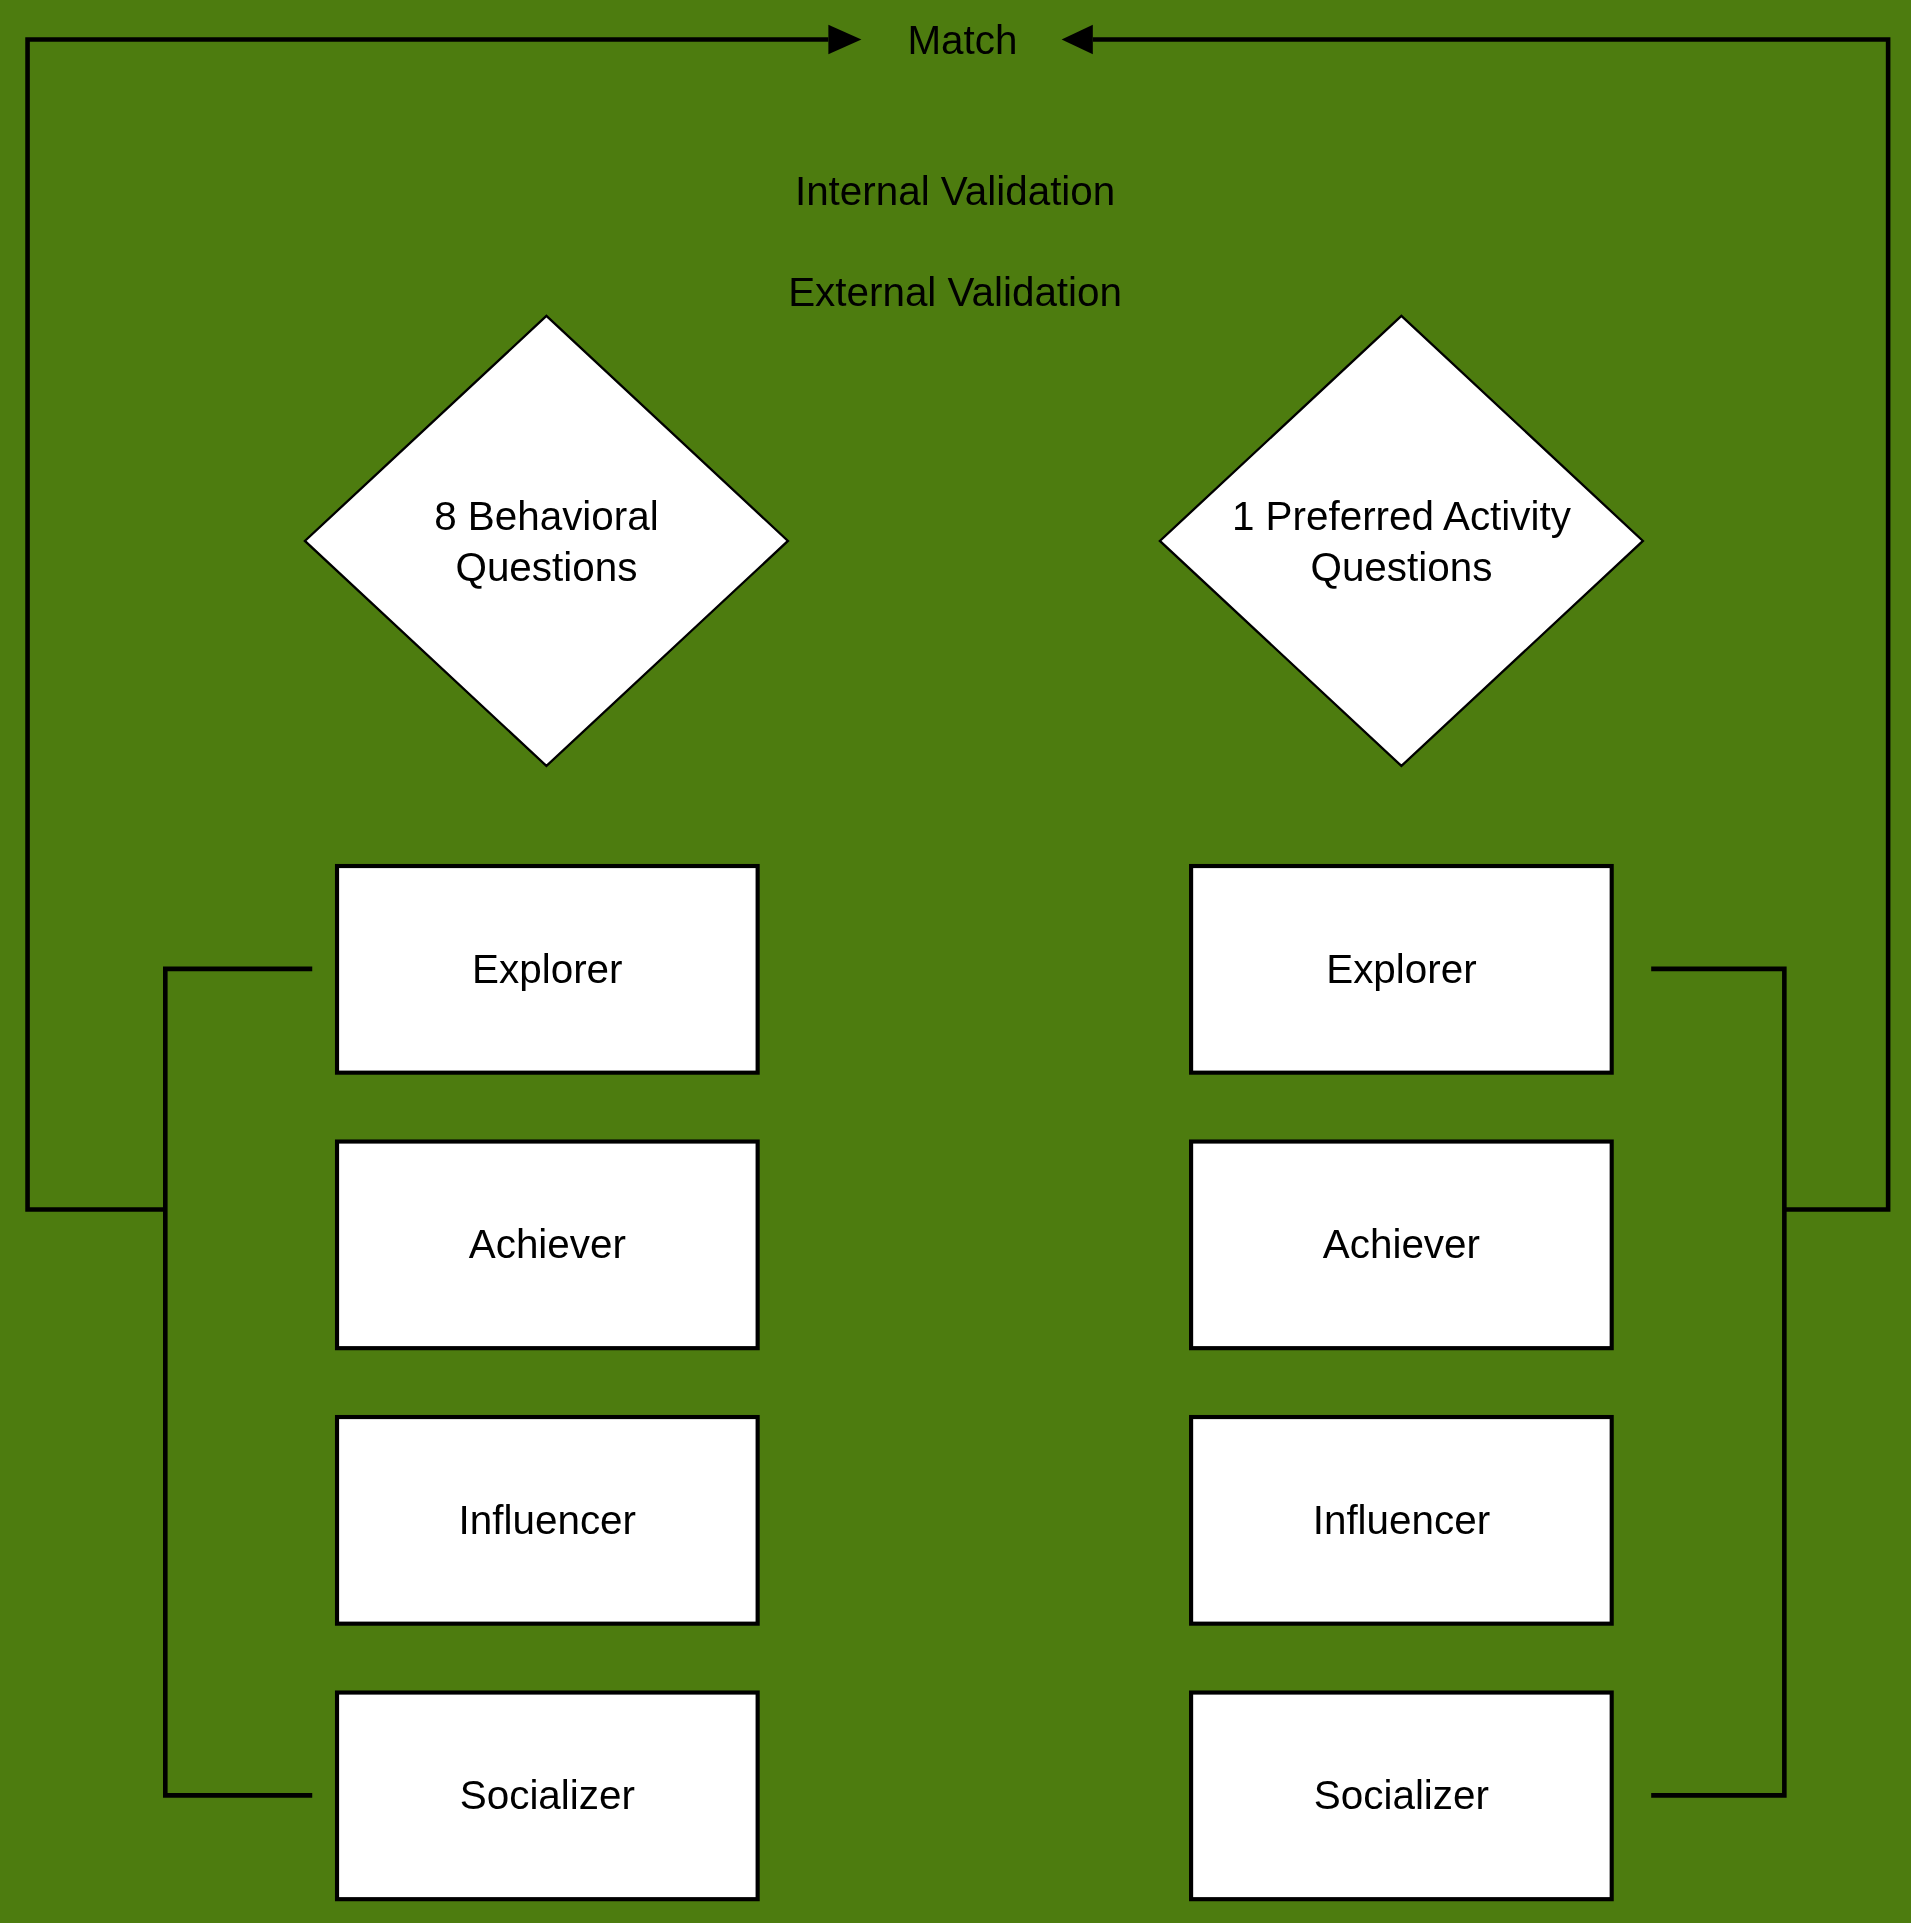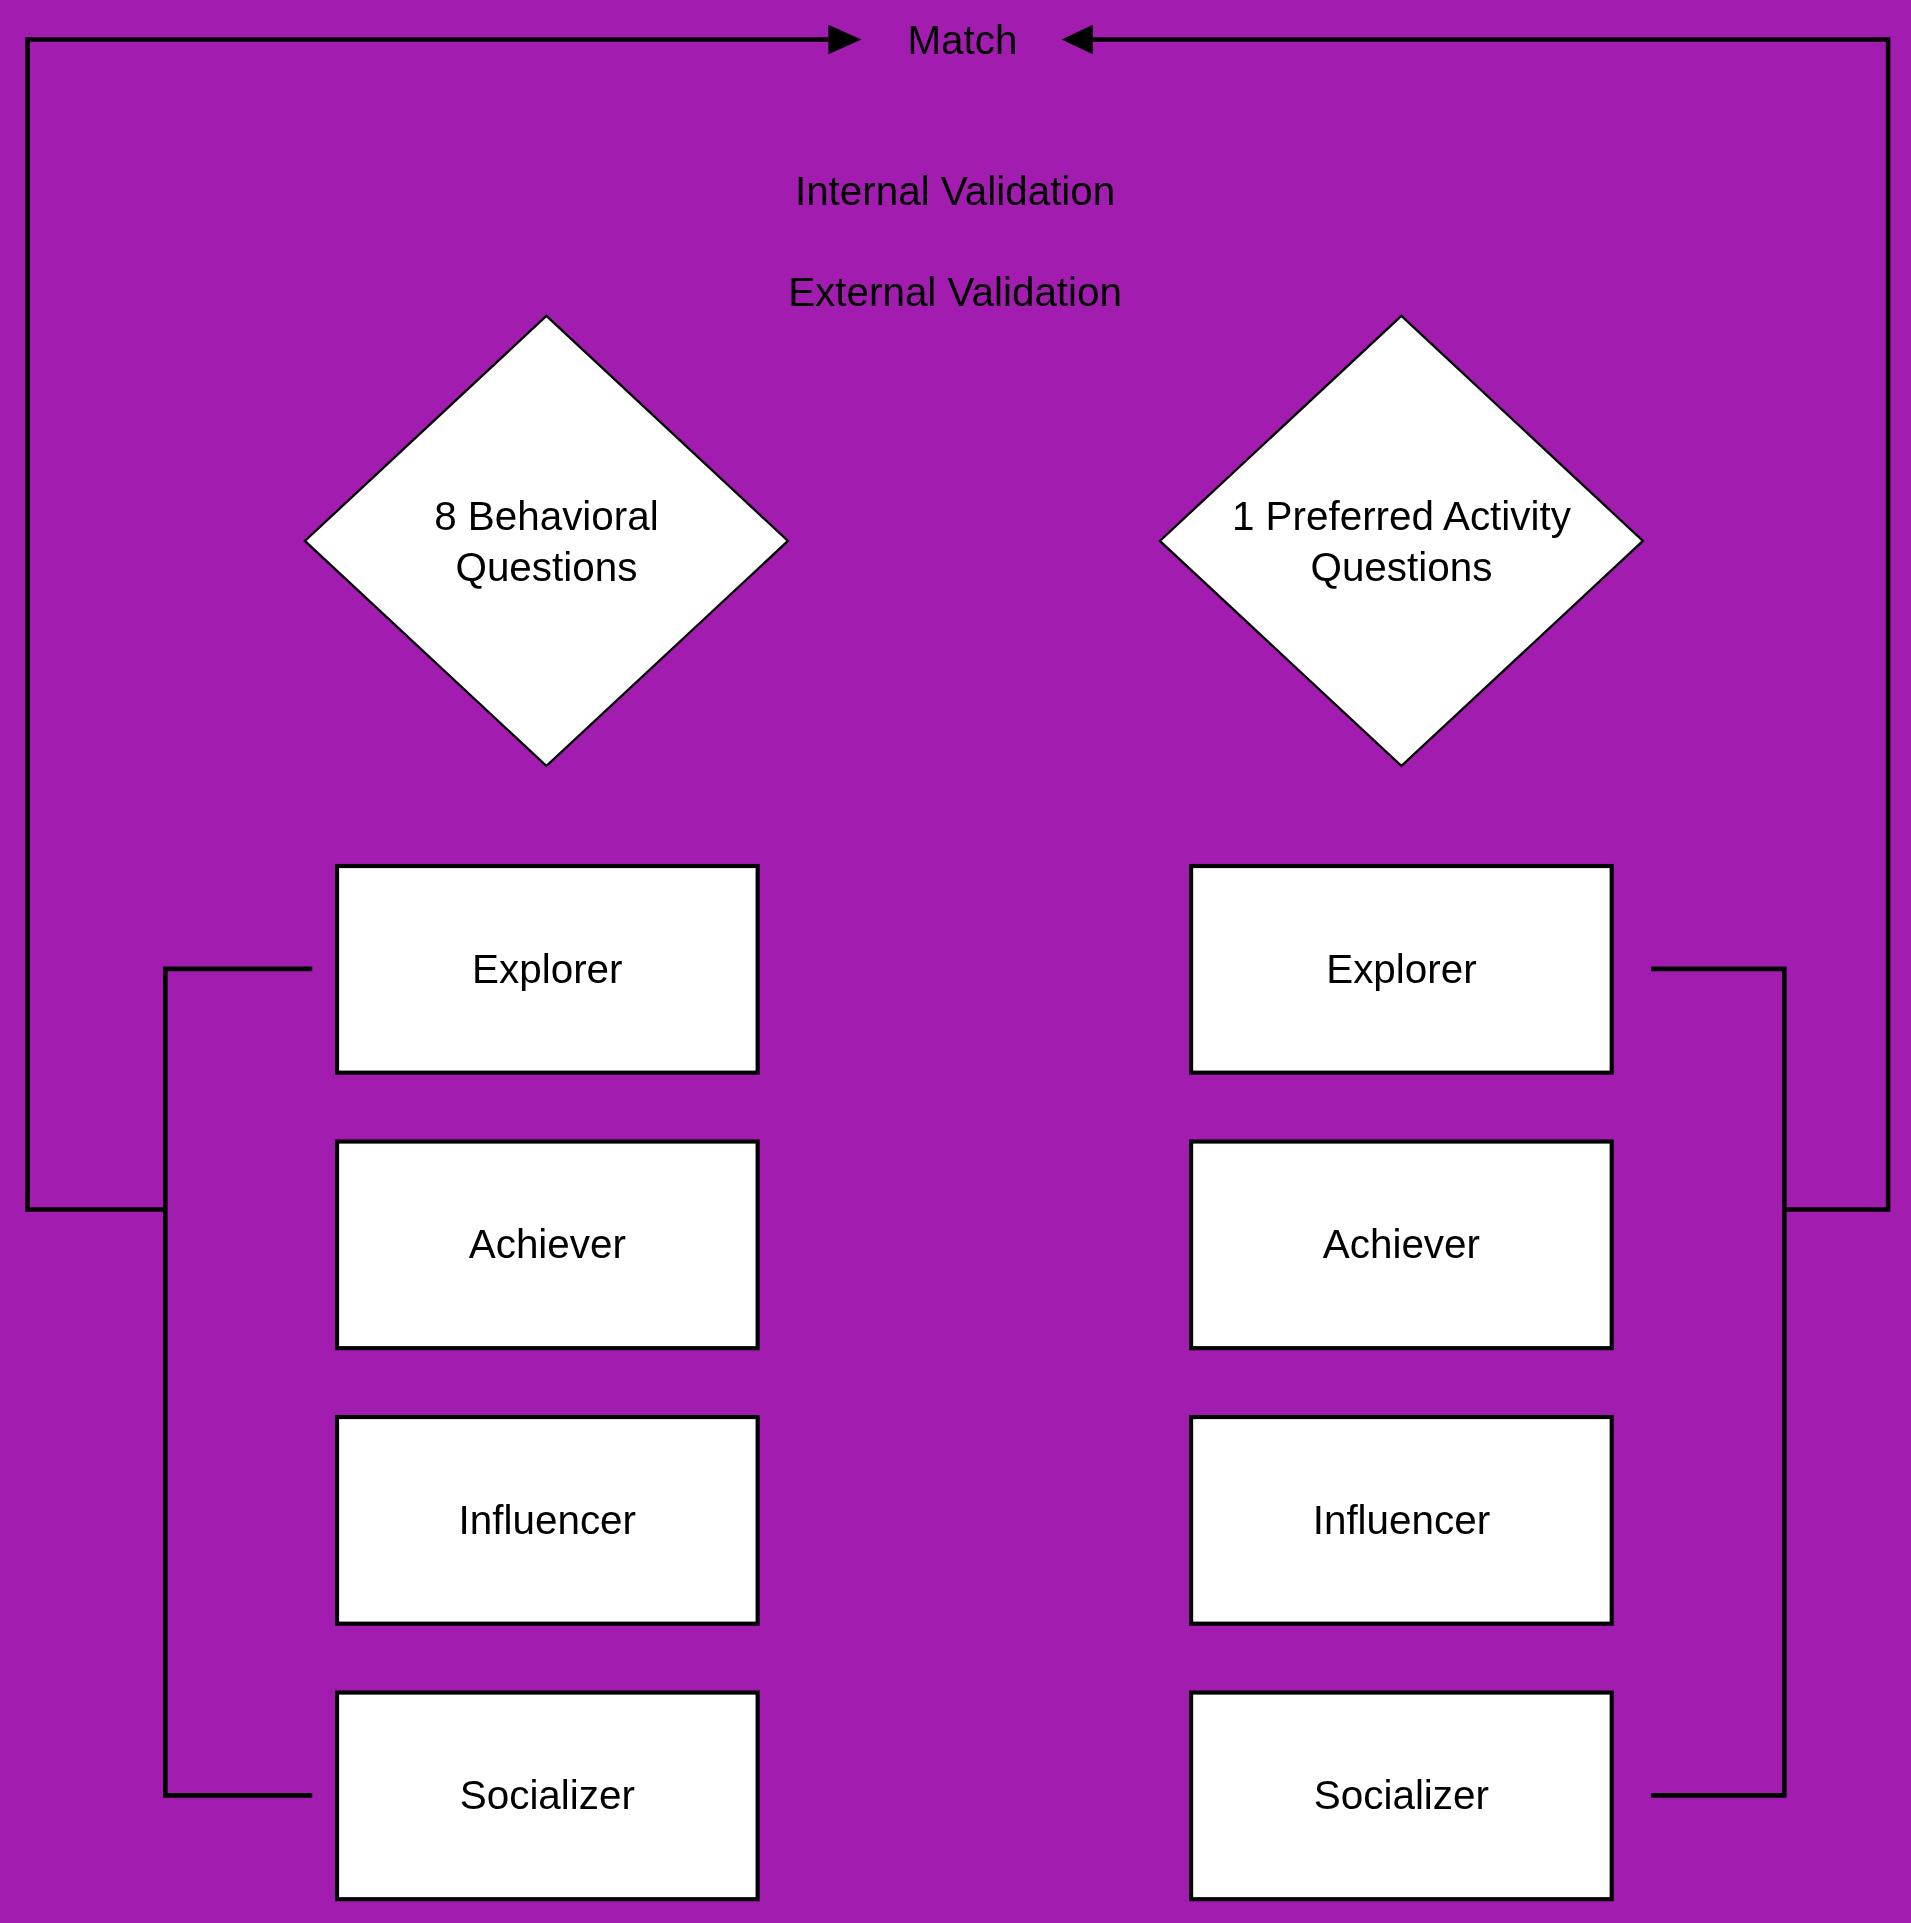--- a/index.html
+++ b/index.html
@@ -3,21 +3,21 @@
 <meta charset="utf-8">
 <style>
   html, body {
     margin: 0;
     padding: 0;
     background: #ffffff;
   }
   .canvas-wrap {
     width: 1912px;
     height: 1924px;
-    background: #a21caf;
+    background: #4d7c0f;
   }
   svg {
     display: block;
     font-family: "Liberation Sans", "DejaVu Sans", sans-serif;
   }
   .lbl {
     font-size: 44px;
     fill: #000000;
   }
   .shape {

